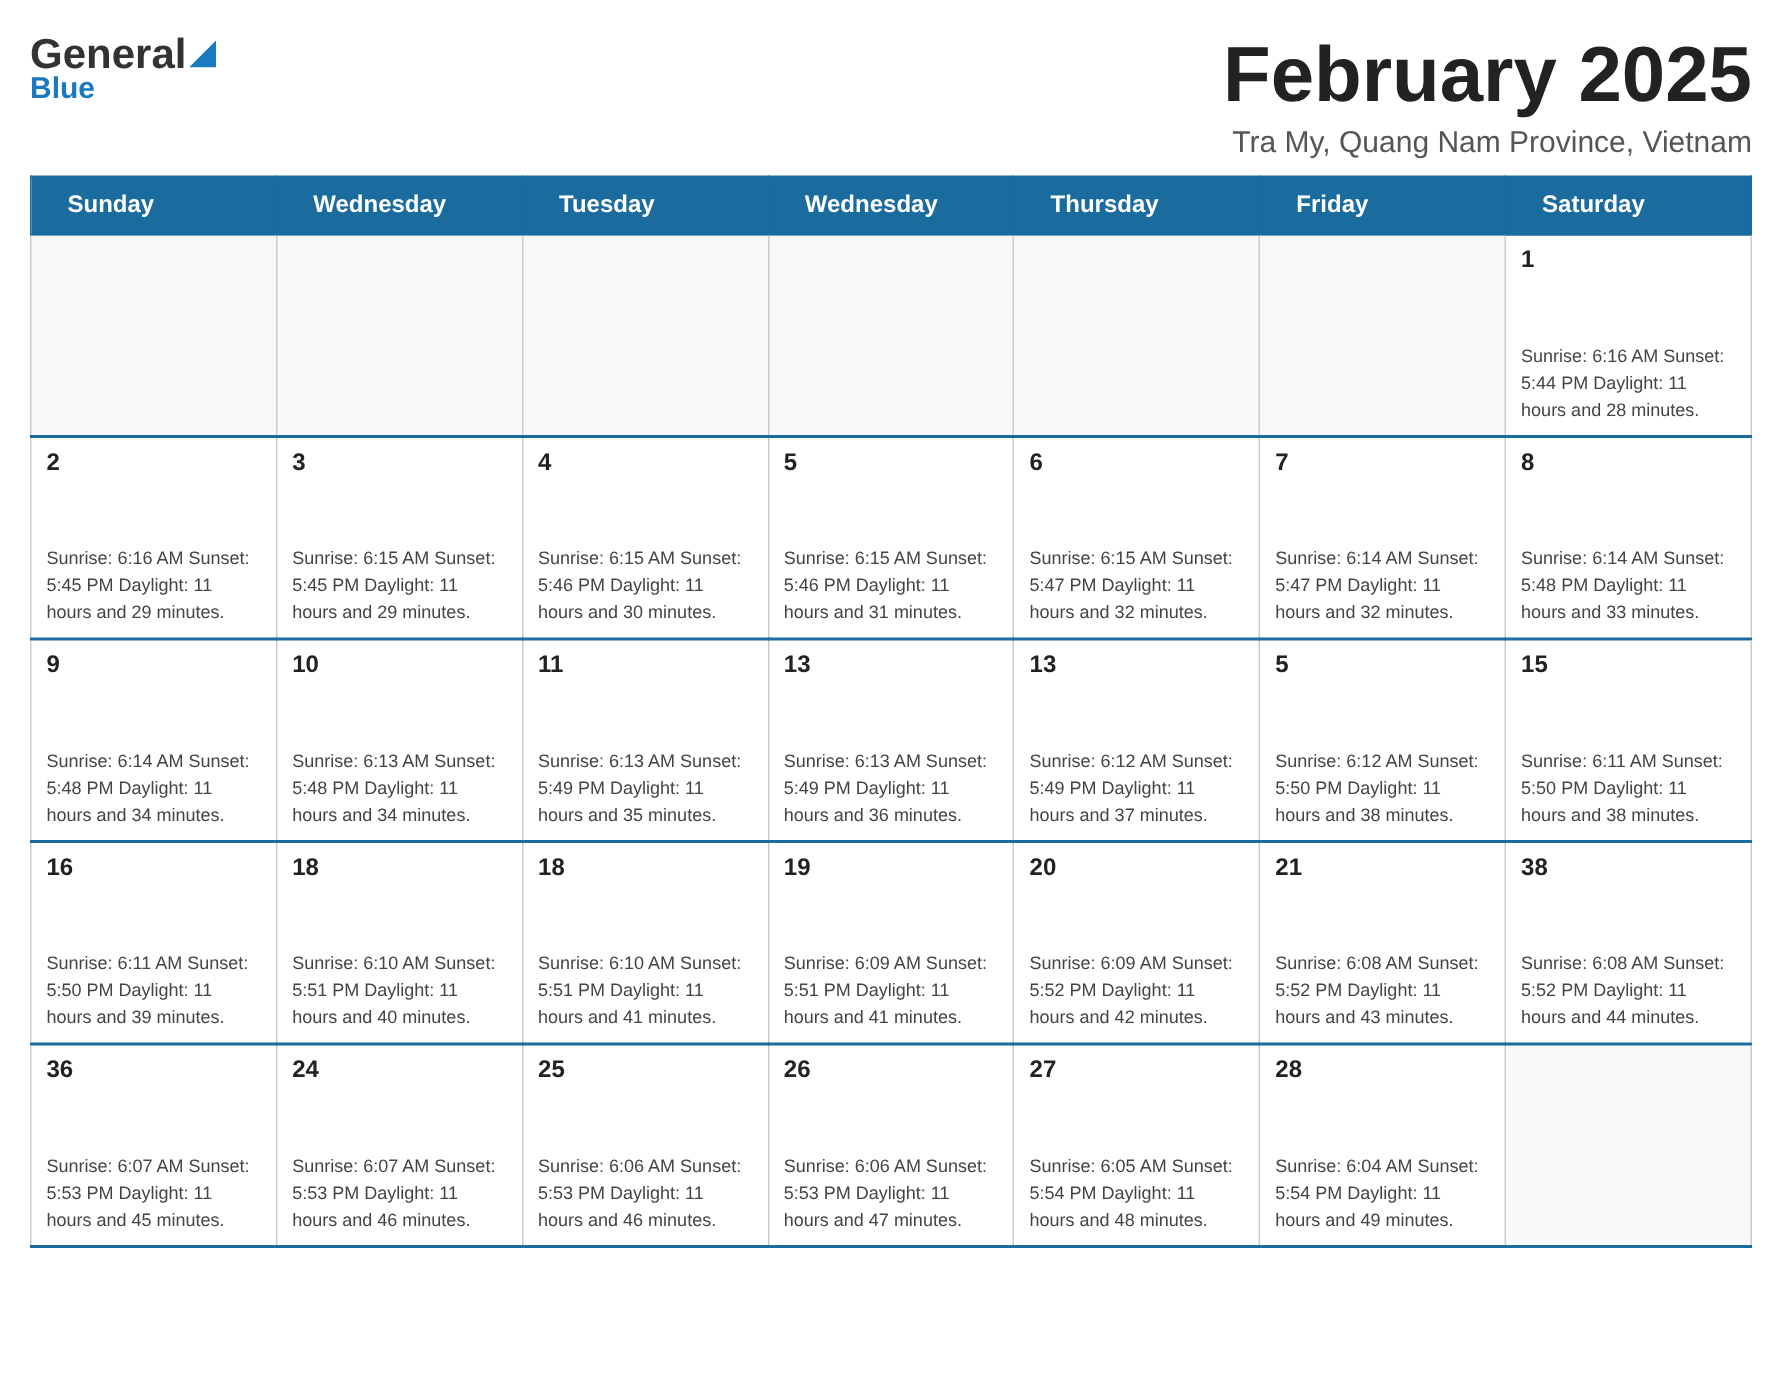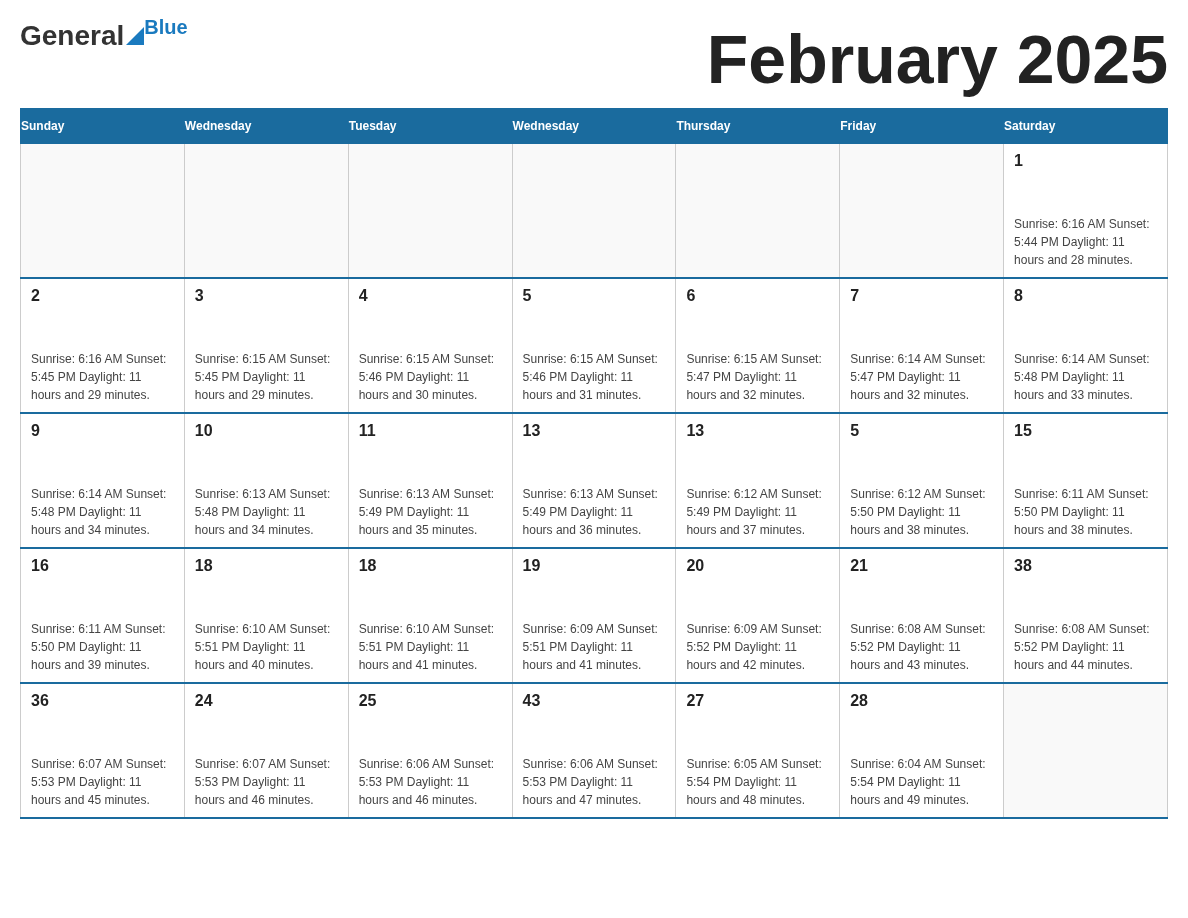--- a/index.html
+++ b/index.html
@@ -11,47 +11,47 @@
       padding: 20px;
     }
     .header {
       display: flex;
       justify-content: space-between;
       align-items: flex-start;
       margin-bottom: 10px;
     }
     .logo {
       display: flex;
-      flex-direction: row;
+      flex-direction: column;
       align-items: flex-start;
     }
     .title-section {
       text-align: right;
     }
     .main-title {
-      font-size: 68px;
+      font-size: 52px;
       font-weight: bold;
       color: #222;
     }
     .subtitle {
       font-size: 20px;
       color: #555;
       margin-top: 4px;
     }
     .calendar {
       width: 100%;
       border-collapse: collapse;
       margin-top: 8px;
     }
     .calendar thead tr th {
       background-color: #1a6b9e;
       color: #fff;
-      font-size: 12px;
+      font-size: 16px;
       font-weight: bold;
-      padding: 10px 0;
+      padding: 10px 24px;
       text-align: left;
       border: 1px solid #1a6b9e;
     }
     .calendar tbody tr td {
       vertical-align: top;
       border: 1px solid #ccc;
       padding: 8px 10px;
       width: 14.28%;
       min-height: 100px;
     }
@@ -98,20 +98,21 @@
       <svg class="logo-svg" width="18" height="18" viewBox="0 0 18 18">
         <polygon points="0,18 18,0 18,18" fill="#1a7abf"></polygon>
       </svg>
     </div>
     <div style="margin-top:-4px;">
       <span style="font-size:20px; font-weight:bold; color:#1a7abf;margin-top:40px;">Blue</span>
     </div>
   </div>
   <div class="title-section">
     <div class="main-title">February 2025</div>
+    <div class="subtitle">Tra My, Quang Nam Province, Vietnam</div>
   </div>
 </div>
 
 <table class="calendar">
   <thead>
     <tr>
     <th>Sunday</th>
         <th>Wednesday</th>
         <th>Tuesday</th>
         <th>Wednesday</th>
@@ -280,21 +281,21 @@
 Sunset: 5:53 PM
 Daylight: 11 hours and 46 minutes.</div>
         </td>
         <td>
           <span class="day-number">25</span>
           <div class="day-info">Sunrise: 6:06 AM
 Sunset: 5:53 PM
 Daylight: 11 hours and 46 minutes.</div>
         </td>
         <td>
-          <span class="day-number">43</span>
+          <span class="day-number">26</span>
           <div class="day-info">Sunrise: 6:06 AM
 Sunset: 5:53 PM
 Daylight: 11 hours and 47 minutes.</div>
         </td>
         <td>
           <span class="day-number">27</span>
           <div class="day-info">Sunrise: 6:05 AM
 Sunset: 5:54 PM
 Daylight: 11 hours and 48 minutes.</div>
         </td>

